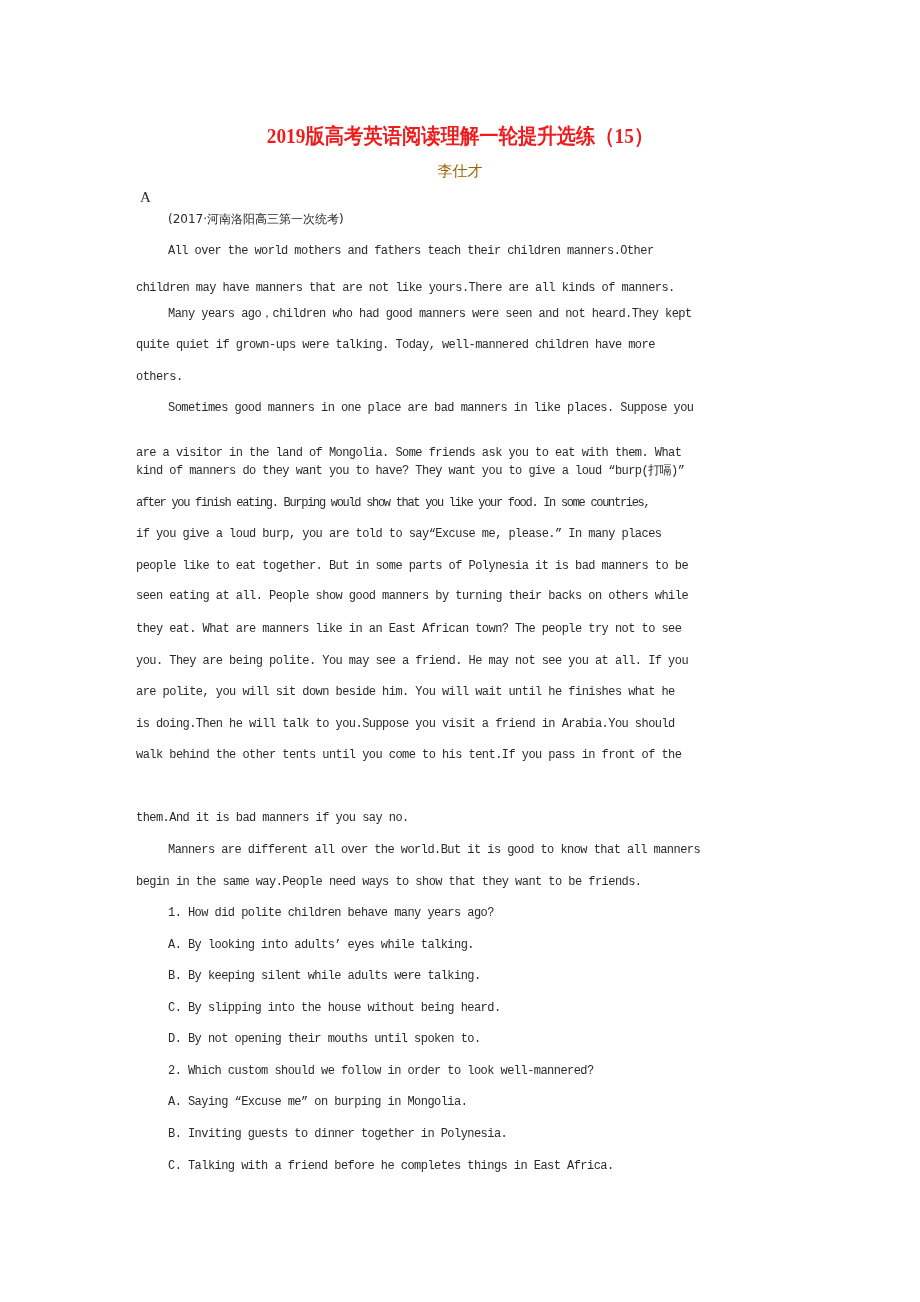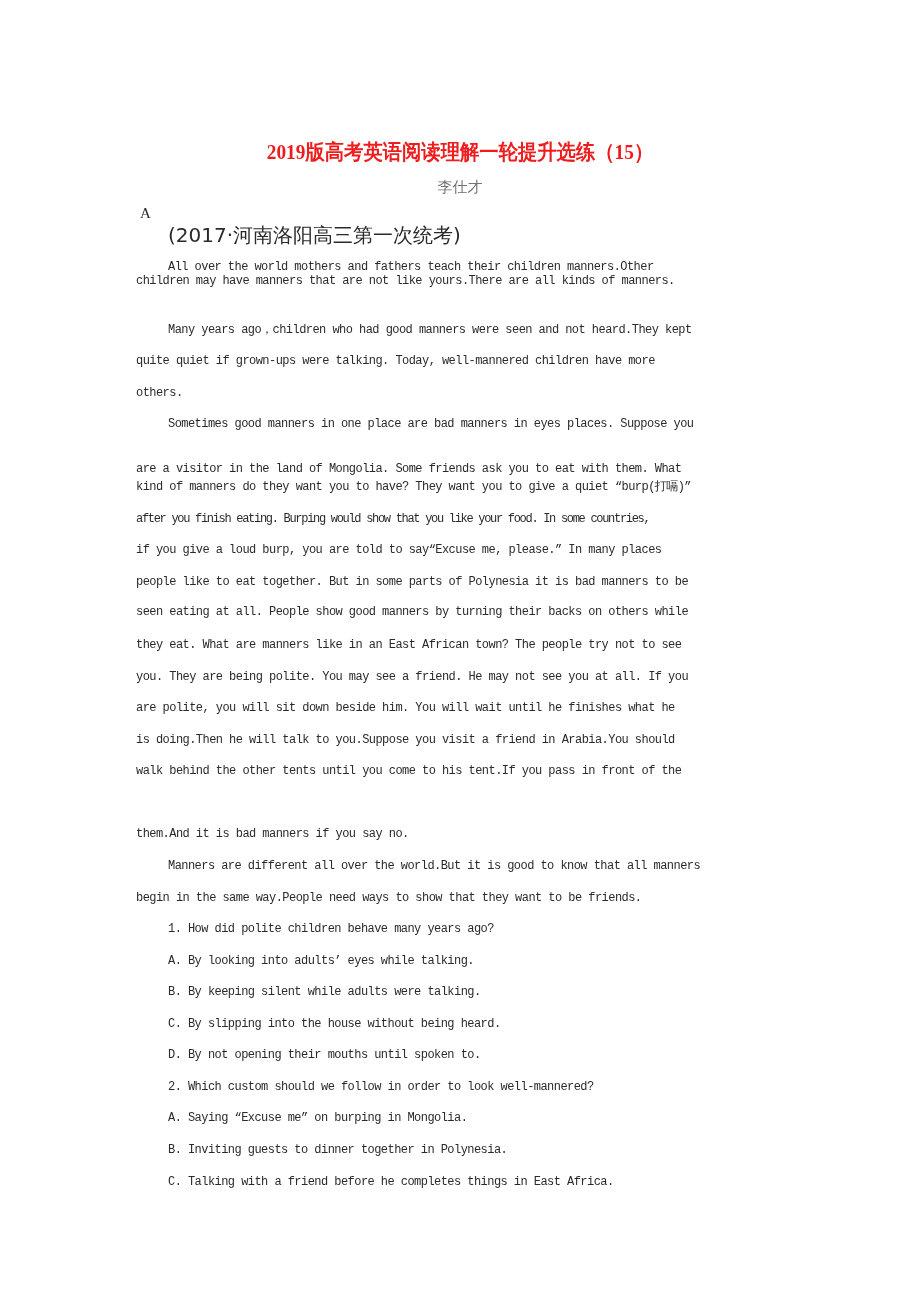--- a/index.html
+++ b/index.html
@@ -1,55 +1,55 @@
 <!DOCTYPE html>
 <html><head>
 <meta charset="utf-8">
 <style>
   html, body { margin: 0; padding: 0; background: #ffffff; }
   body { width: 920px; height: 1302px; position: relative; overflow: hidden; }
-  .page { position: absolute; left: 0; top: 0; width: 920px; height: 994px; margin-top: 16px; }
+  .page { position: absolute; left: 0; top: 0; width: 920px; height: 994px; }
   .title {
     position: absolute; left: 0; width: 920px; top: 122px; text-align: center;
     color: #ee1c1c; font-family: "Liberation Serif", "DejaVu Serif", serif;
     font-size: 21px; font-weight: bold; letter-spacing: 0px; line-height: 28px;
     transform: scaleX(0.92); transform-origin: 460px 0;
   }
   .author {
     position: absolute; left: 0; width: 920px; top: 160px; text-align: center;
-    color: #737373; font-family: "DejaVu Sans", sans-serif; font-size: 15px; line-height: 22px;
+    color: #a16207; font-family: "DejaVu Sans", sans-serif; font-size: 15px; line-height: 22px;
   }
   .line {
     position: absolute; left: 136px; white-space: pre;
     color: #2a2a2a; font-family: "Liberation Mono", "DejaVu Sans Mono", monospace;
     font-size: 12px; line-height: 22px; letter-spacing: -0.55px;
   }
   .indent { left: 168px; }
   .section-label { left: 140px; font-family: "Liberation Serif", serif; font-size: 15px; }
 </style>
 </head>
 <body>
 
 <div class="page">
   <div class="title">2019版高考英语阅读理解一轮提升选练（15）</div>
   <div class="author">李仕才</div>
 
   <div class="line section-label" style="top:186px;">A</div>
-  <div class="line indent" style="top:208px; font-family:'DejaVu Sans',sans-serif; font-size:20px; letter-spacing:0;text-align:center;">(2017·河南洛阳高三第一次统考)</div>
+  <div class="line indent" style="top:208px; font-family:'DejaVu Sans',sans-serif; font-size:12px; letter-spacing:0;text-align:center;">(2017·河南洛阳高三第一次统考)</div>
 
   <div class="line indent" style="top:240px;">All over the world mothers and fathers teach their children manners.Other</div>
-  <div class="line" style="top:254px;">children may have manners that are not like yours.There are all kinds of manners.</div>
+  <div class="line" style="top:277px;">children may have manners that are not like yours.There are all kinds of manners.</div>
 
   <div class="line indent" style="top:303px;">Many years ago，children who had good manners were seen and not heard.They kept</div>
   <div class="line" style="top:334px;">quite quiet if grown-ups were talking. Today, well-mannered children have more</div>
   <div class="line" style="top:366px;">others.</div>
 
-  <div class="line indent" style="top:397px;">Sometimes good manners in one place are bad manners in eyes places. Suppose you</div>
+  <div class="line indent" style="top:397px;">Sometimes good manners in one place are bad manners in like places. Suppose you</div>
   <div class="line" style="top:442px;">are a visitor in the land of Mongolia. Some friends ask you to eat with them. What</div>
-  <div class="line" style="top:460px;">kind of manners do they want you to have? They want you to give a quiet “burp(打嗝)”</div>
+  <div class="line" style="top:460px;">kind of manners do they want you to have? They want you to give a loud “burp(打嗝)”</div>
   <div class="line" style="top:492px; letter-spacing:-1.3px;">after you finish eating. Burping would show that you like your food. In some countries,</div>
   <div class="line" style="top:523px;">if you give a loud burp, you are told to say“Excuse me, please.” In many places</div>
   <div class="line" style="top:555px;">people like to eat together. But in some parts of Polynesia it is bad manners to be</div>
   <div class="line" style="top:585px;">seen eating at all. People show good manners by turning their backs on others while</div>
   <div class="line" style="top:618px;">they eat. What are manners like in an East African town? The people try not to see</div>
   <div class="line" style="top:650px;text-align:right;">you. They are being polite. You may see a friend. He may not see you at all. If you</div>
   <div class="line" style="top:681px;">are polite, you will sit down beside him. You will wait until he finishes what he</div>
   <div class="line" style="top:713px;">is doing.Then he will talk to you.Suppose you visit a friend in Arabia.You should</div>
   <div class="line" style="top:744px;">walk behind the other tents until you come to his tent.If you pass in front of the</div>
   <div class="line" style="top:807px;">them.And it is bad manners if you say no.</div>

